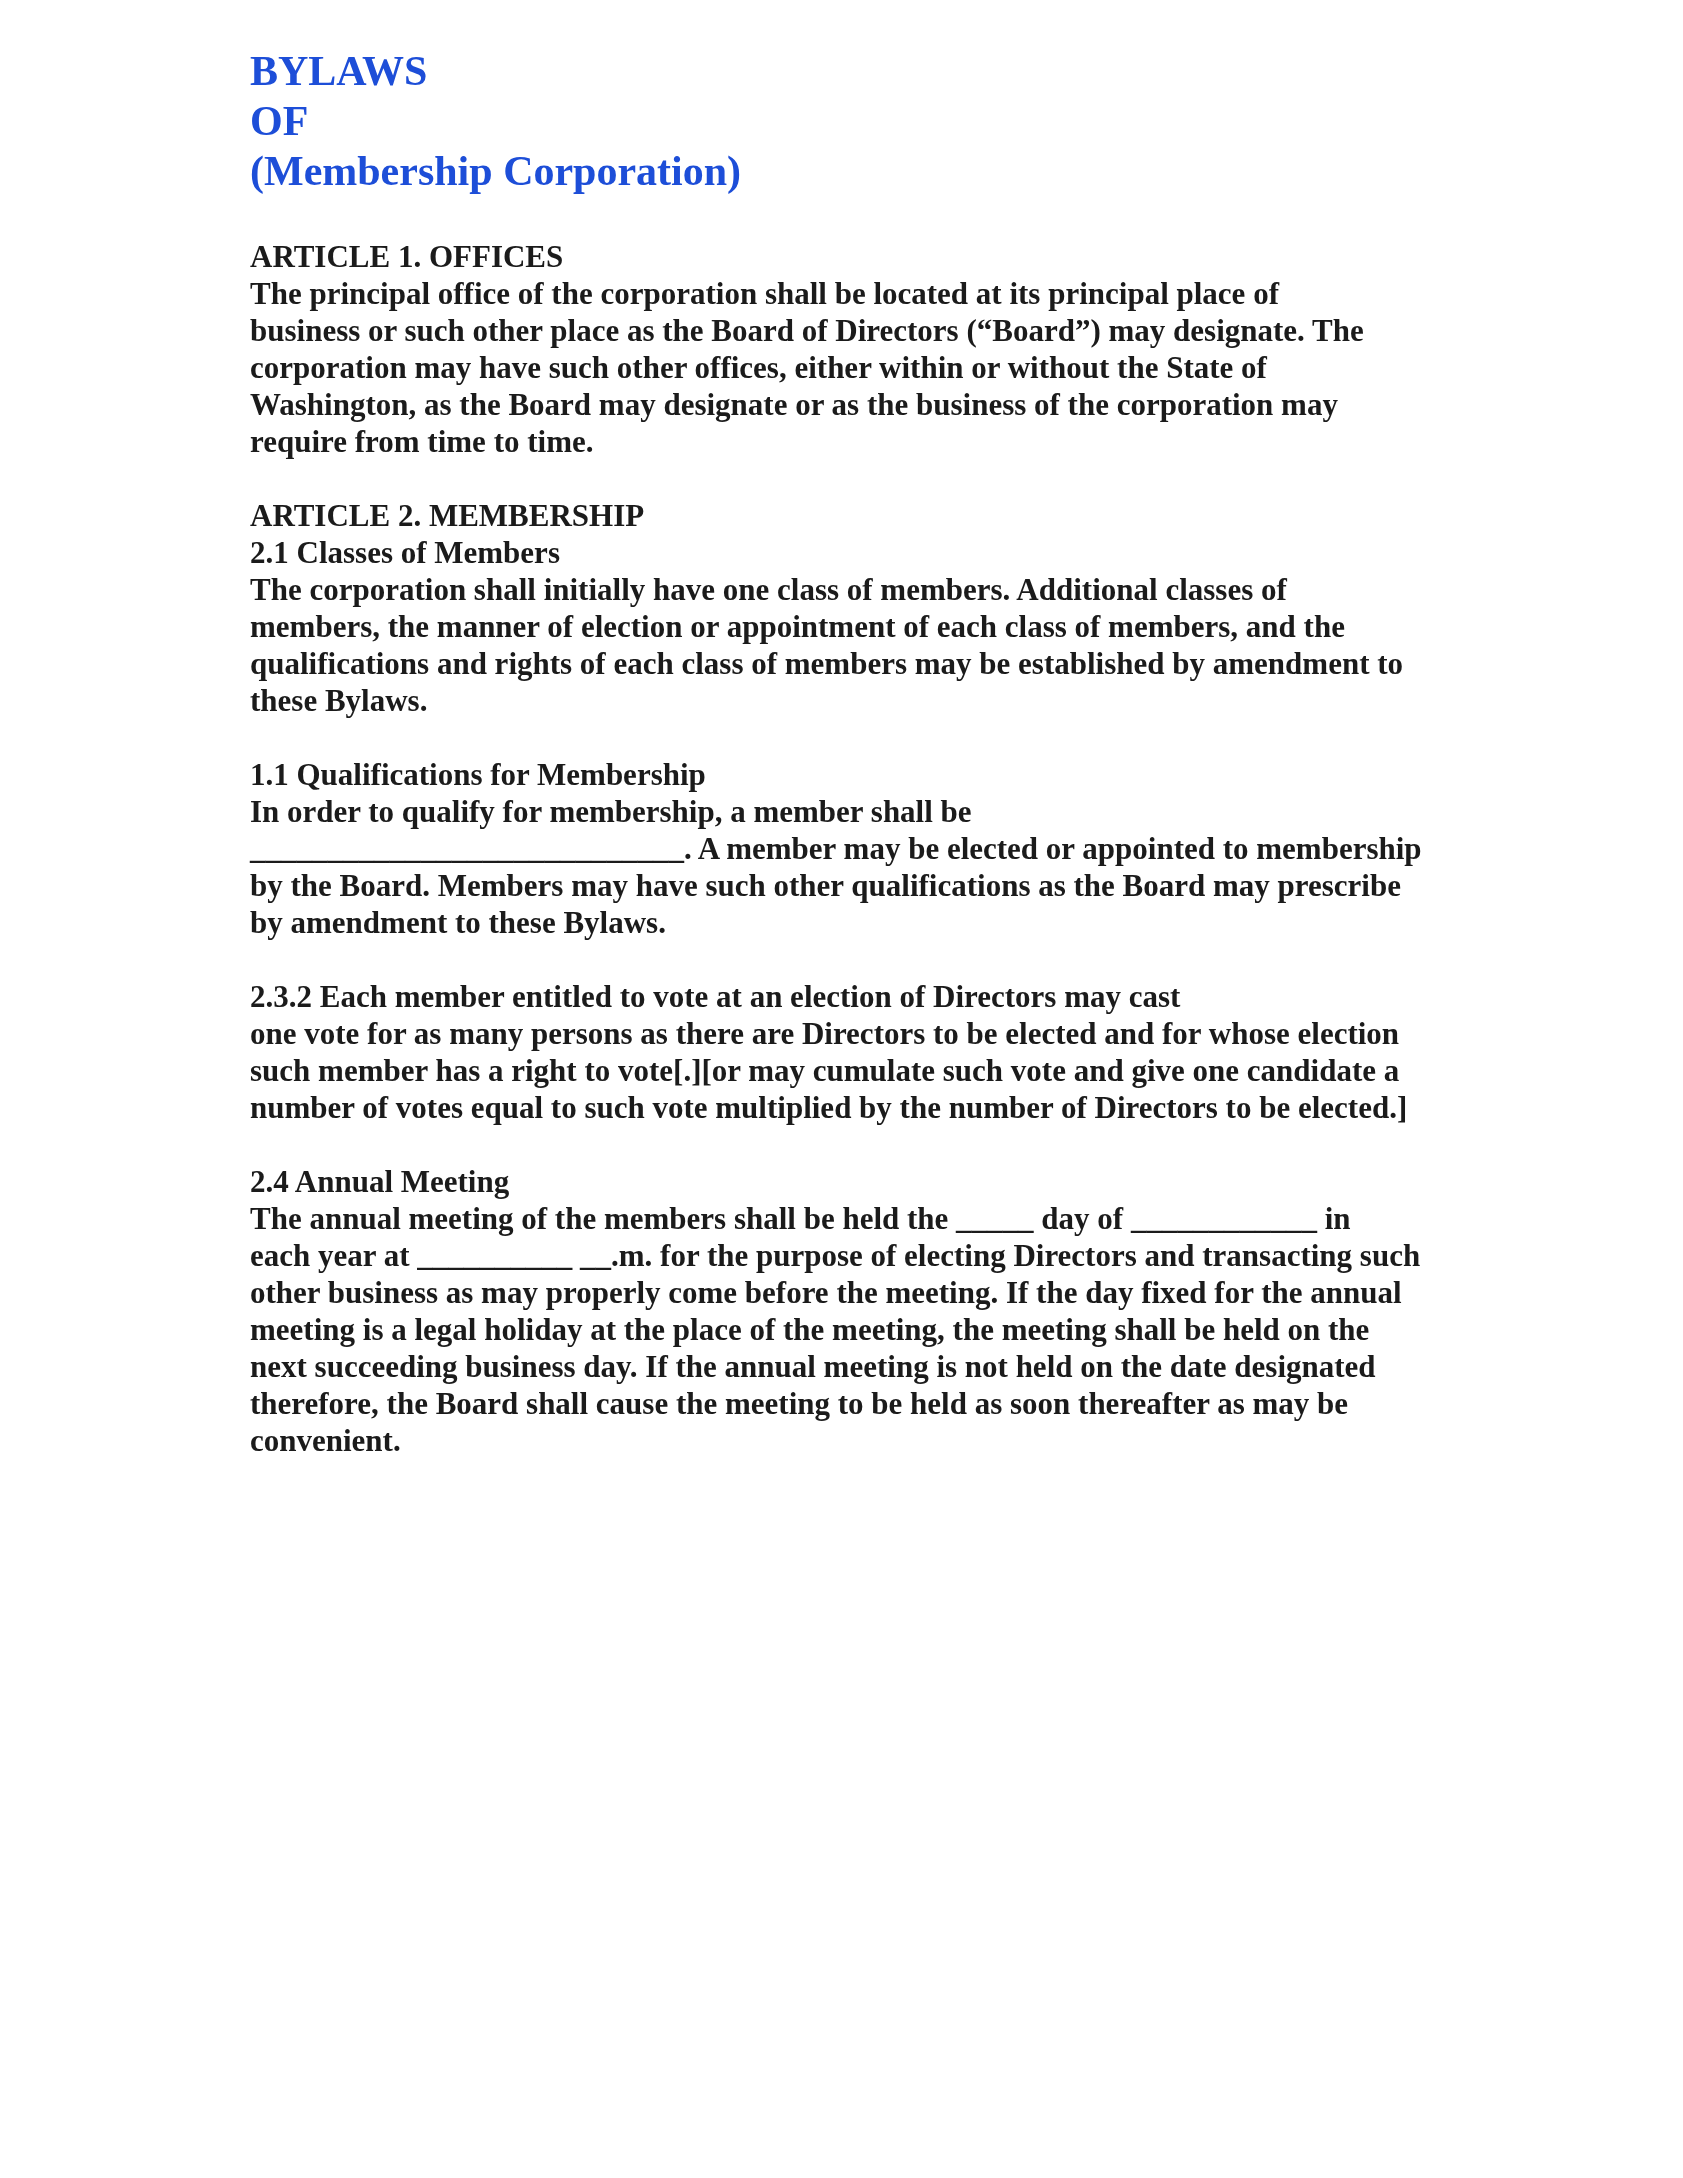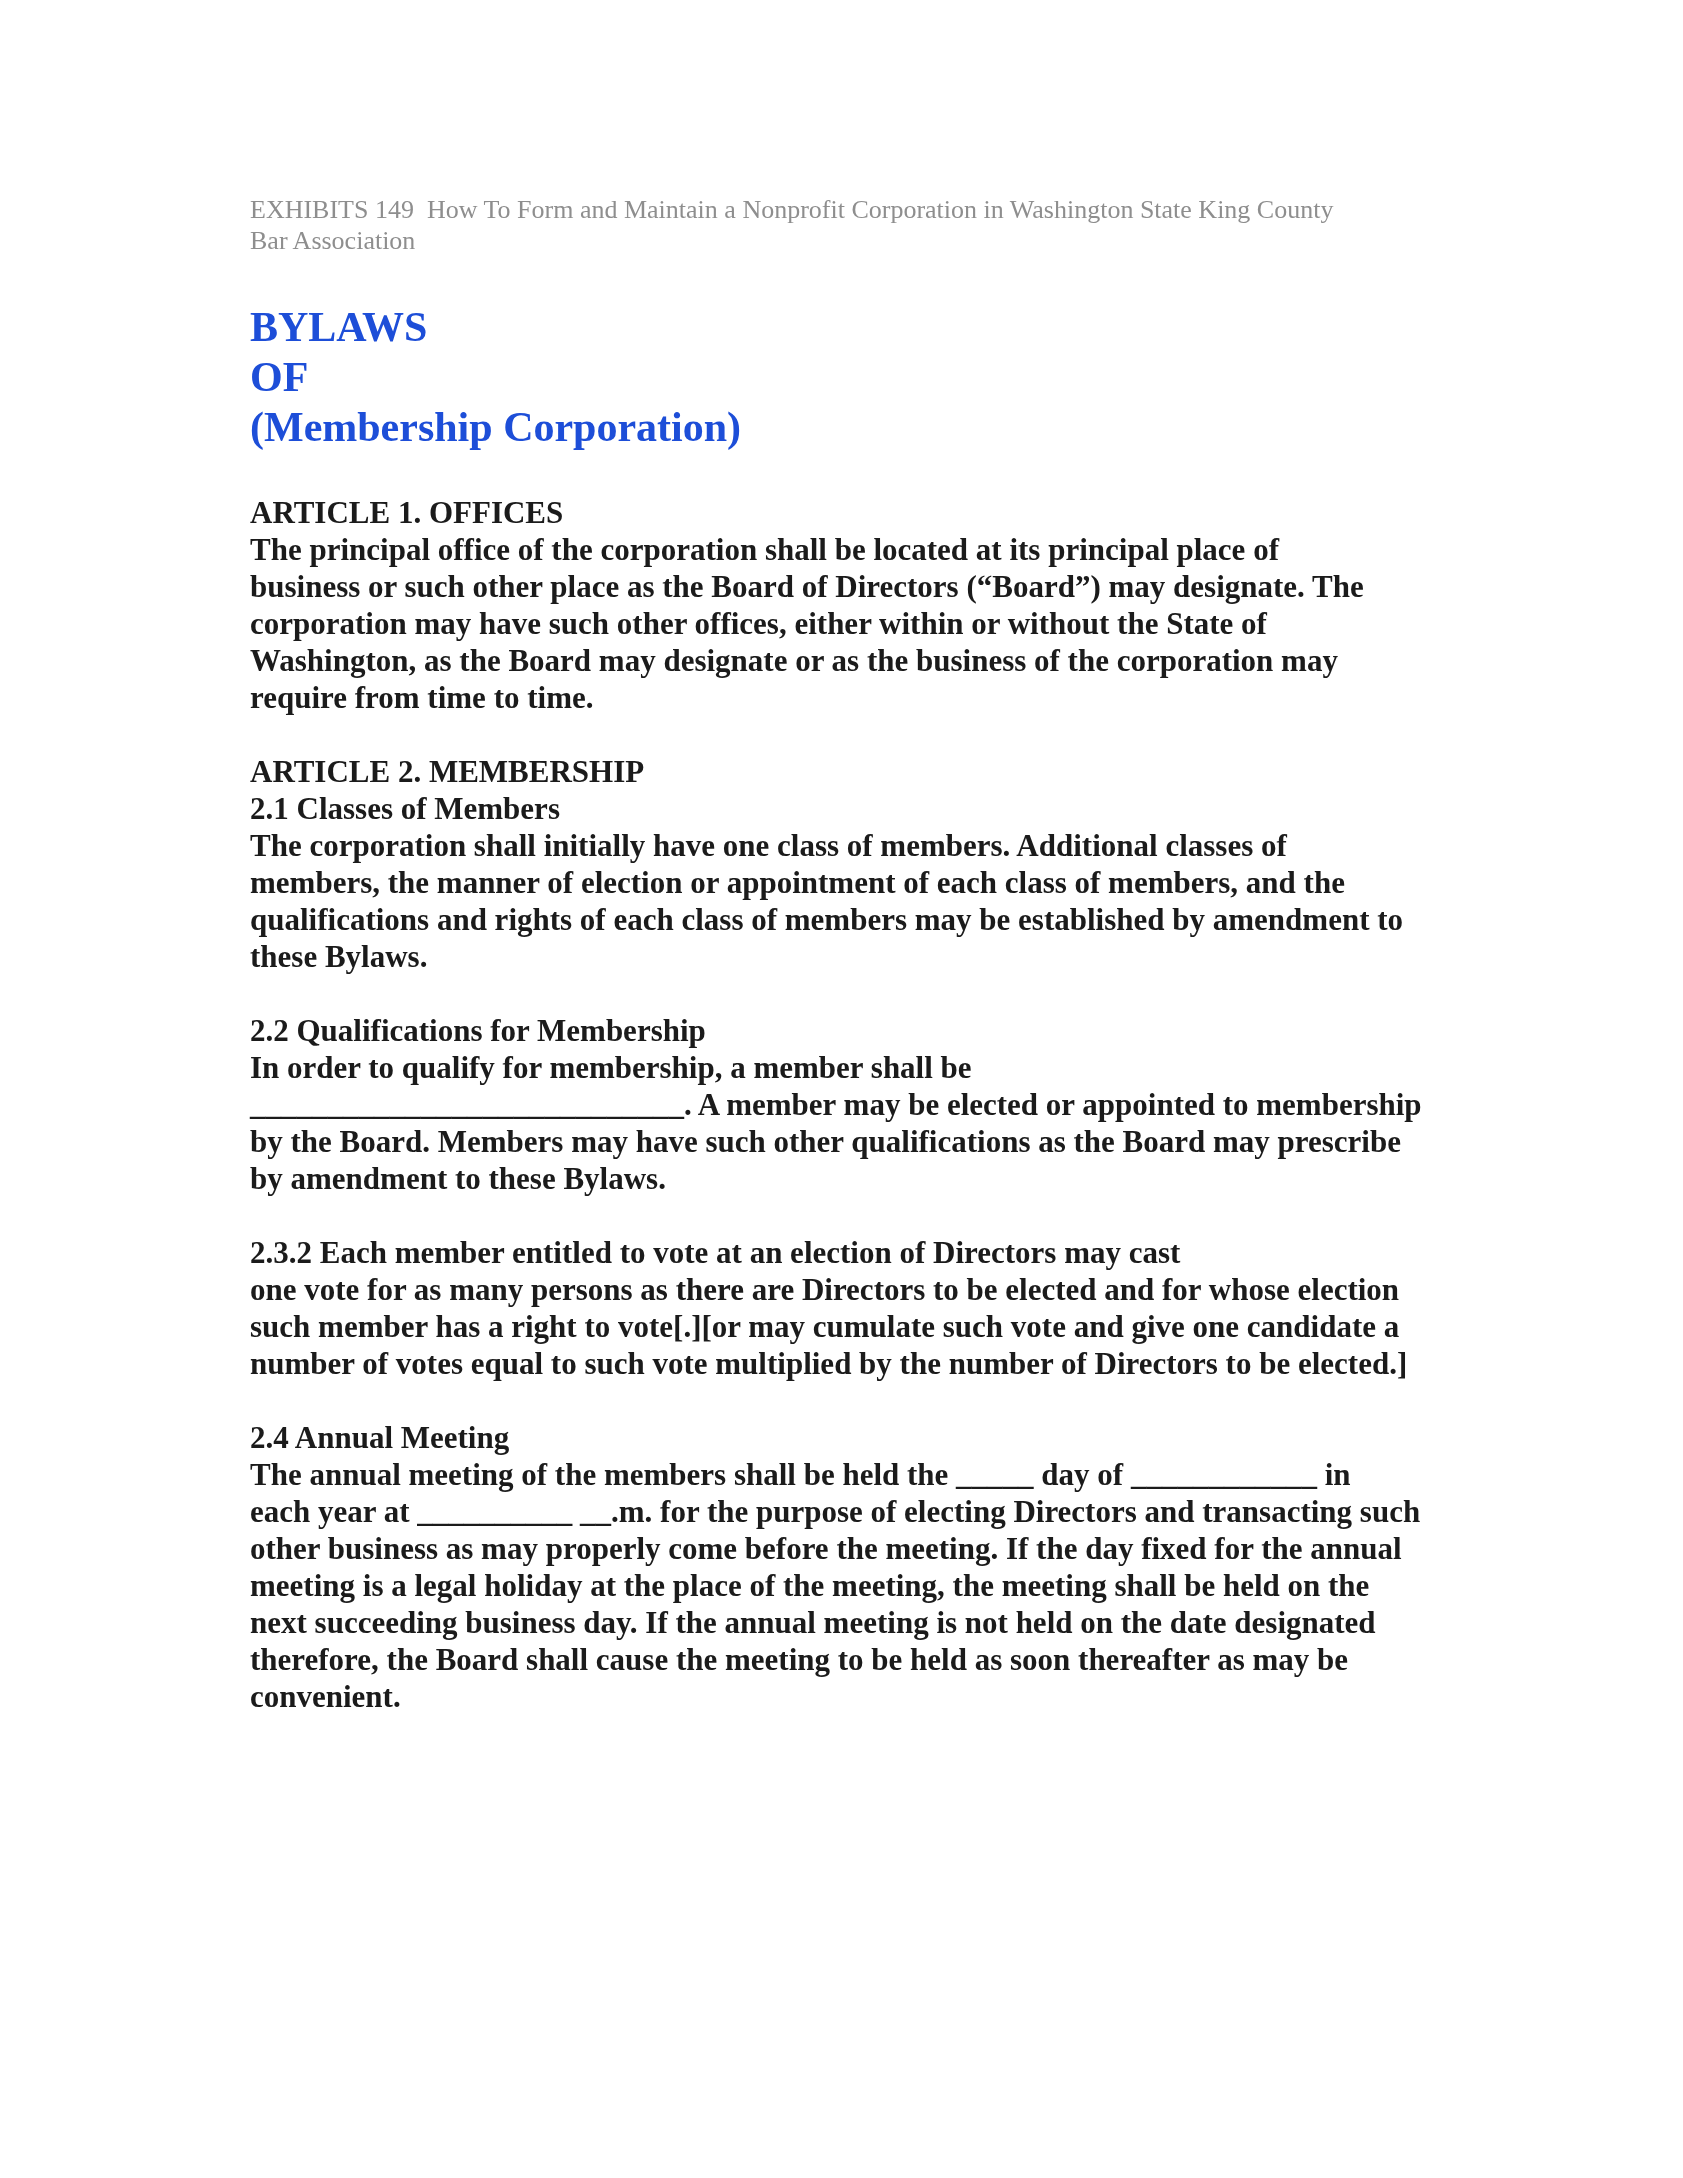--- a/index.html
+++ b/index.html
@@ -49,43 +49,41 @@
     white-space: pre;
   }
   .para:last-child { margin-bottom: 0; }
 </style>
 </head>
 <body>
 
 <div class="page">
   <div class="content">
 
-    <div class="doc-header">EXHIBITS 149  How To Form and Maintain a Nonprofit Corporation in Washington State King County
-Bar Association</div>
 
     <h1 class="doc-title">BYLAWS
 OF
 (Membership Corporation)</h1>
 
     <div class="doc-body">
       <div class="para">ARTICLE 1. OFFICES
 The principal office of the corporation shall be located at its principal place of
 business or such other place as the Board of Directors (“Board”) may designate. The
 corporation may have such other offices, either within or without the State of
 Washington, as the Board may designate or as the business of the corporation may
 require from time to time.</div>
 
       <div class="para">ARTICLE 2. MEMBERSHIP
 2.1 Classes of Members
 The corporation shall initially have one class of members. Additional classes of
 members, the manner of election or appointment of each class of members, and the
 qualifications and rights of each class of members may be established by amendment to
 these Bylaws.</div>
 
-      <div class="para">2.2 Qualifications for Membership
+      <div class="para">1.1 Qualifications for Membership
 In order to qualify for membership, a member shall be
 ____________________________. A member may be elected or appointed to membership
 by the Board. Members may have such other qualifications as the Board may prescribe
 by amendment to these Bylaws.</div>
 
 
 
       <div class="para">2.3.2 Each member entitled to vote at an election of Directors may cast
 one vote for as many persons as there are Directors to be elected and for whose election
 such member has a right to vote[.][or may cumulate such vote and give one candidate a

